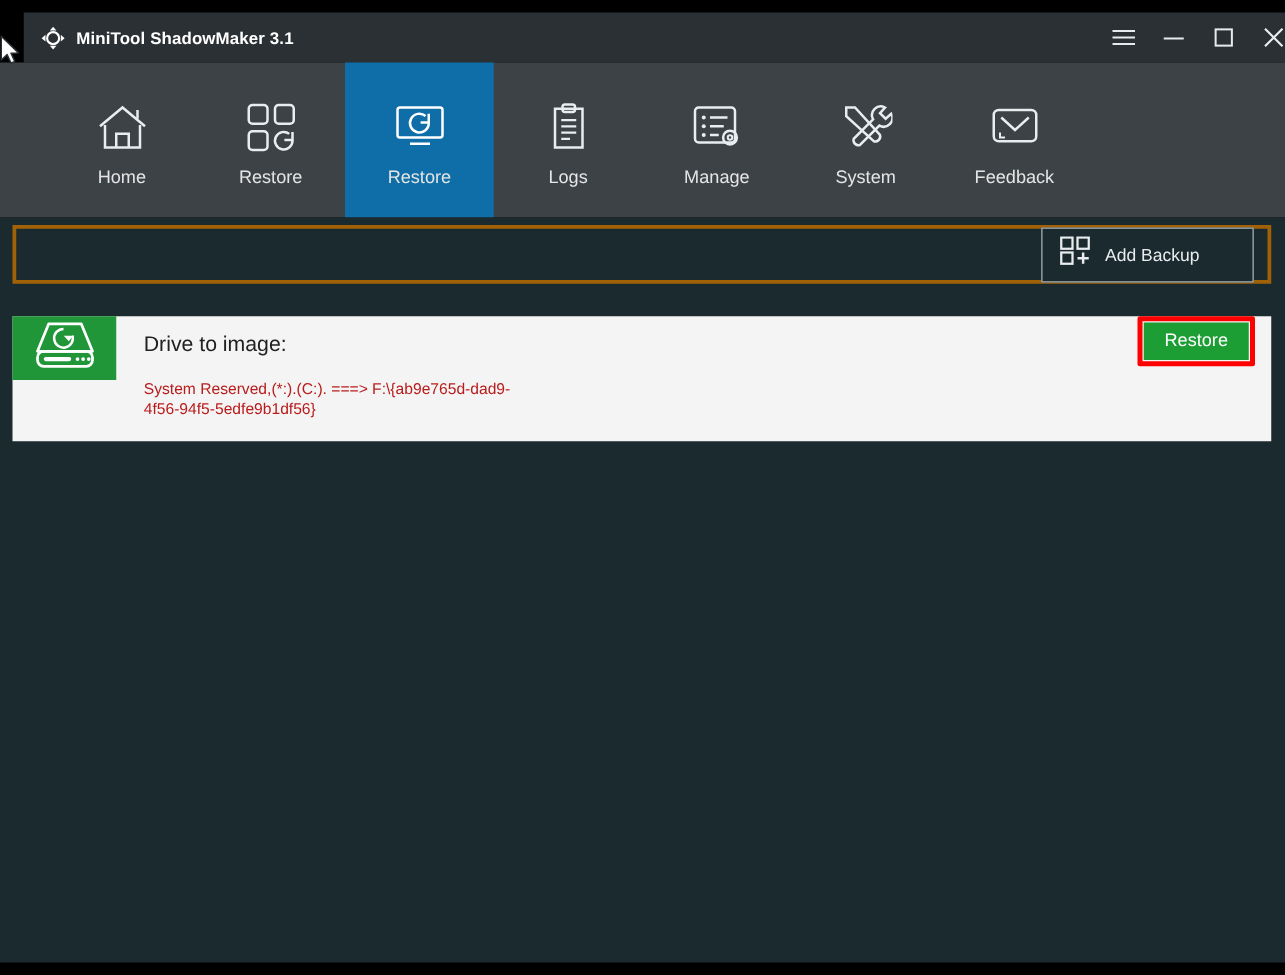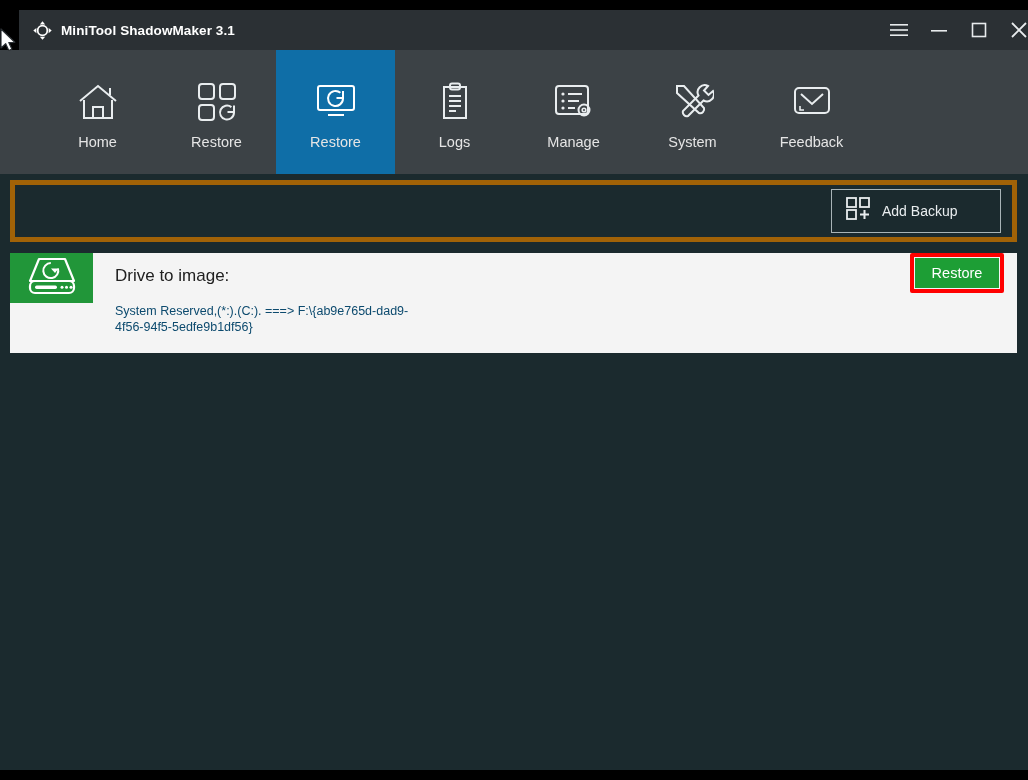--- a/index.html
+++ b/index.html
@@ -83,23 +83,23 @@
     position: absolute;
     left: 0px; top: 174px;
     width: 1028px; height: 596px;
     background: #1b2a2e;
   }
 
   
   .toolbar {
     position: absolute;
     left: 10px; top: 6px;
-    width: 1007px; height: 62px;
+    width: 1007px; height: 47px;
     background: #1b2a2e;
-    border: 5px solid #a16207;
+    border: 3px solid #a16207;
     display: flex;
     align-items: center;
     justify-content: flex-end;
   }
   .add-backup {
     margin-right: 11px;
     width: 170px; height: 44px;
     border: 1px solid #a9b4b7;
     display: flex;
     align-items: center;
@@ -126,21 +126,21 @@
   .card-info {
     flex: 1;
     padding-left: 22px;
     padding-top: 13px;
   }
   .card-title {
     color: #212121;
     font-size: 17px;
   }
   .card-desc {
-    color: #0c4a6e;
+    color: #b91c1c;
     font-size: 12.5px;
     line-height: 16px;
     margin-top: 17px;
     max-width: 300px;
     word-break: break-all;
   }
   .card-action {
     display: flex;
     align-items: center;
     padding-right: 13px;

